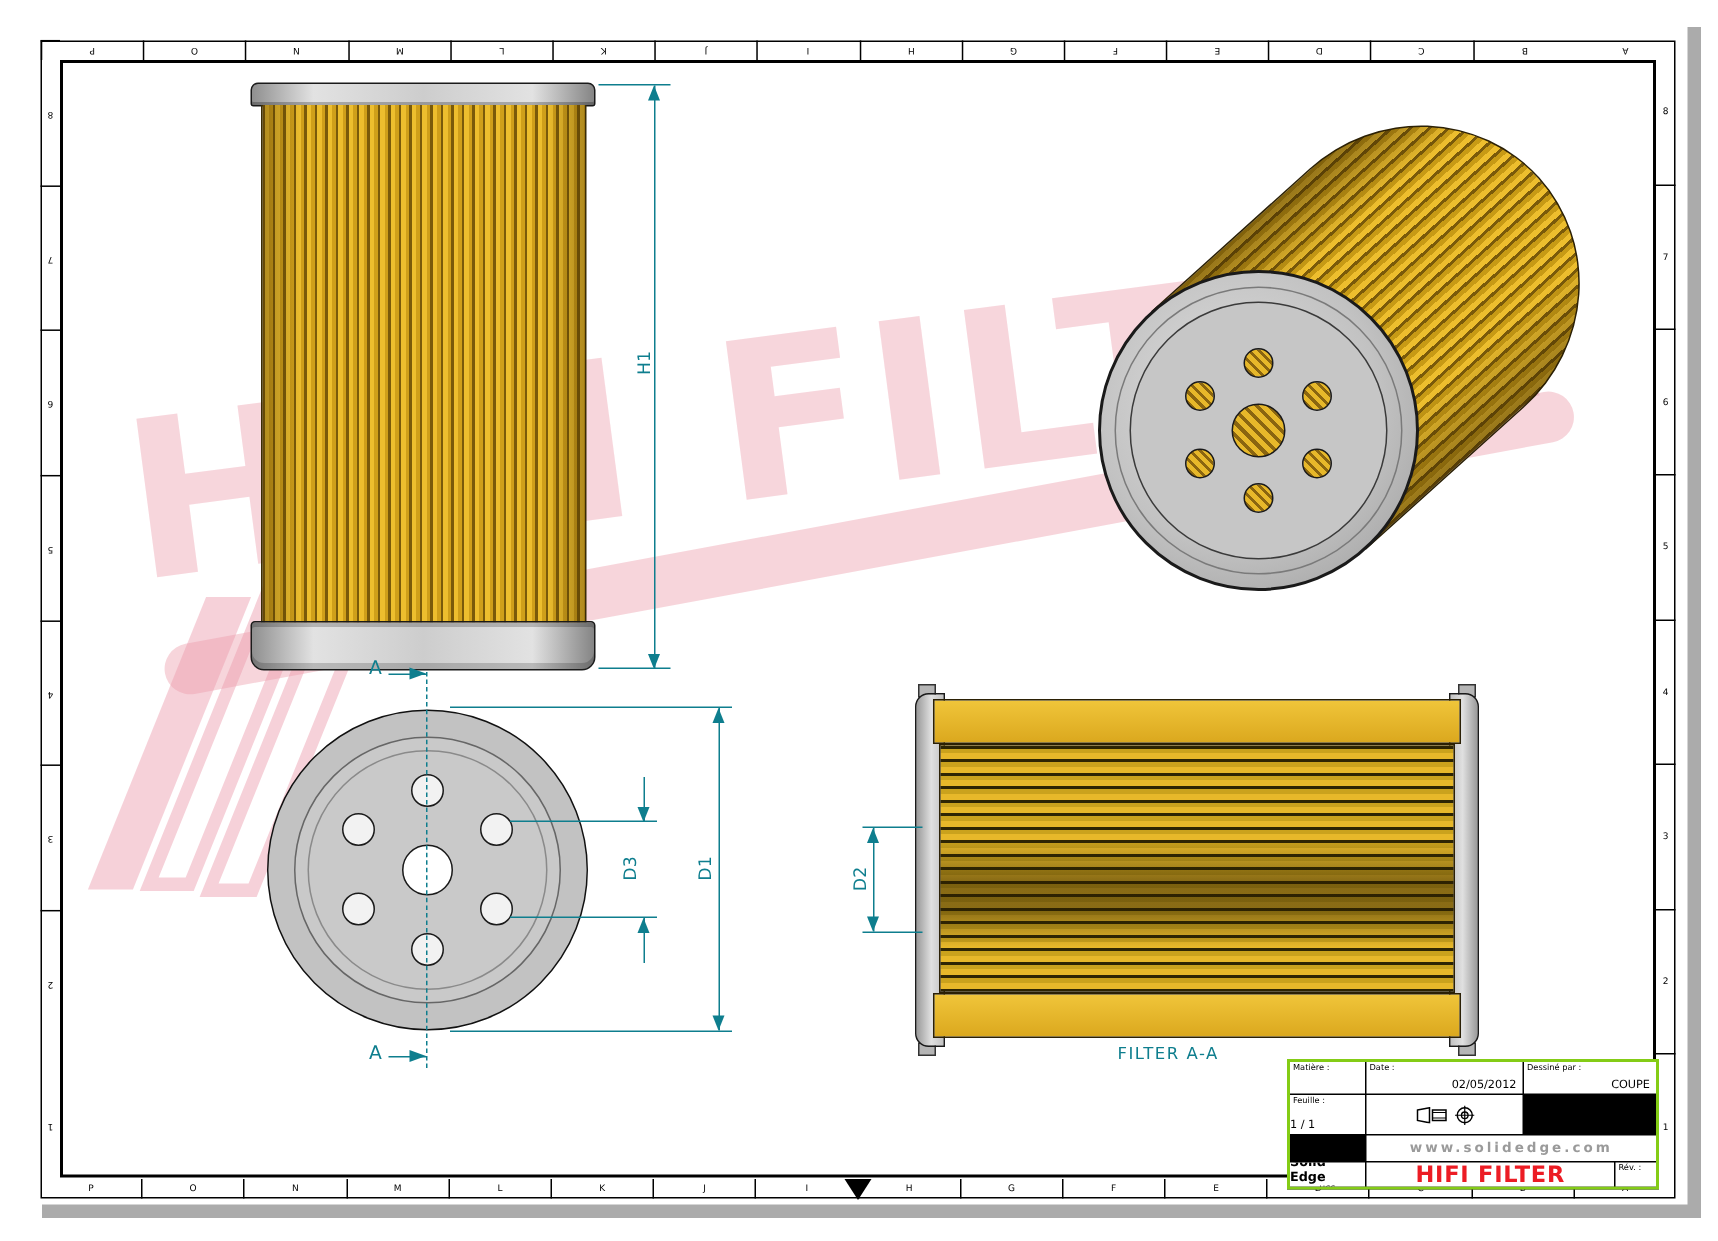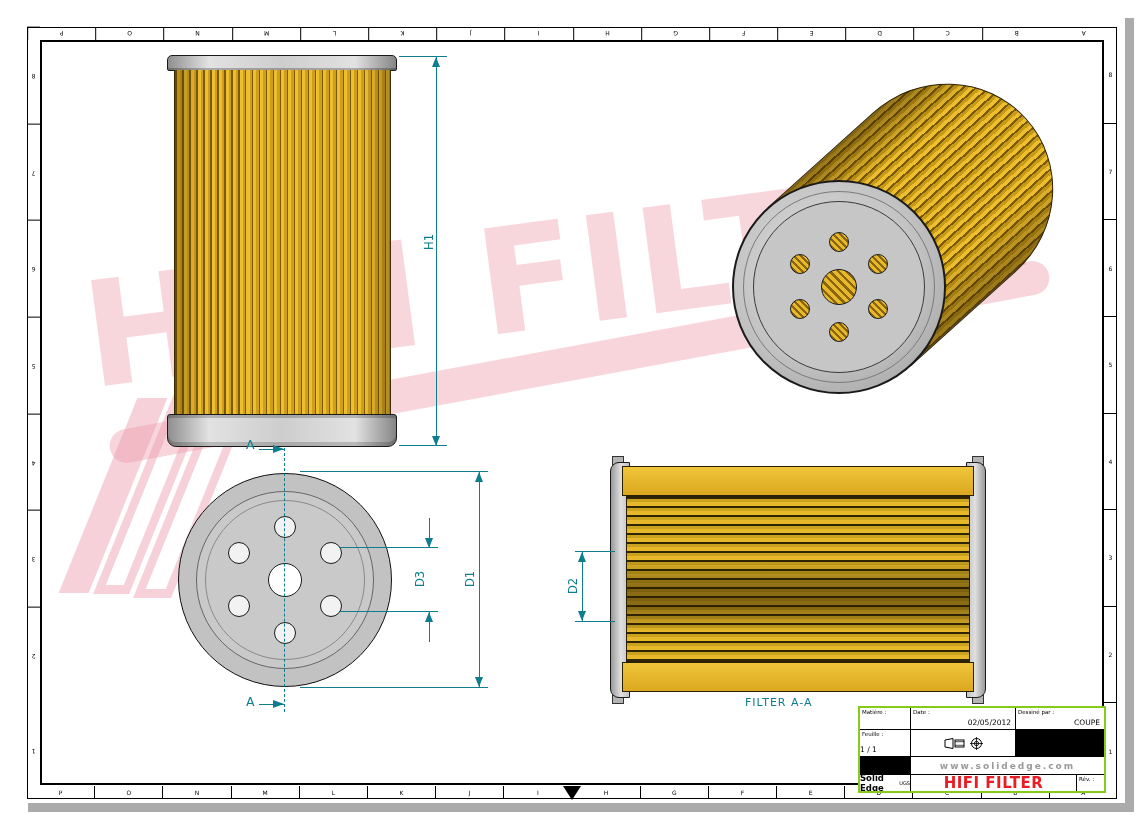--- a/index.html
+++ b/index.html
@@ -109,21 +109,21 @@
   
   .tblock{position:absolute;left:858px;top:706px;z-index:5;background:#000;border:2px solid #84cc16;
     display:grid;grid-template-columns:50px 104px 60px 27px;grid-template-rows:21px 26px 17px 16px;gap:1px;}
   .tc{background:#fff;position:relative;overflow:hidden;}
   .tc .lbl{position:absolute;left:2px;top:1px;font-size:5.5px;color:#000;}
   .tc .val-r{position:absolute;right:4px;bottom:2px;font-size:7.5px;color:#000;}
   .tc .val-c{position:absolute;left:0;right:0;bottom:2px;text-align:left;font-size:7.5px;color:#000;}
   .tc-title .big{position:absolute;left:0;right:0;top:7px;text-align:center;font-size:15px;font-weight:700;color:var(--accent_red);letter-spacing:1px;}
   .tc-www{display:flex;align-items:center;justify-content:center;font-size:9px;font-weight:700;letter-spacing:2px;color:#9a9a9a;}
   .tc-company{display:flex;align-items:center;justify-content:center;font-size:15px;font-weight:700;color:var(--brand_red);letter-spacing:.5px;}
-  .tc-sw{display:flex;flex-direction:row;align-items:center;justify-content:center;}
+  .tc-sw{display:flex;flex-direction:column;align-items:center;justify-content:center;}
   .tc-sw .sw1{font-size:8.5px;font-weight:700;color:#000;}
   .tc-sw .sw2{font-size:5px;color:#000;}
   .tc-symbols{display:flex;align-items:center;justify-content:center;gap:4px;}
 </style>
 </head>
 <body>
 
 <div id="sheet">
 
   <div class="shadow-r"></div>

